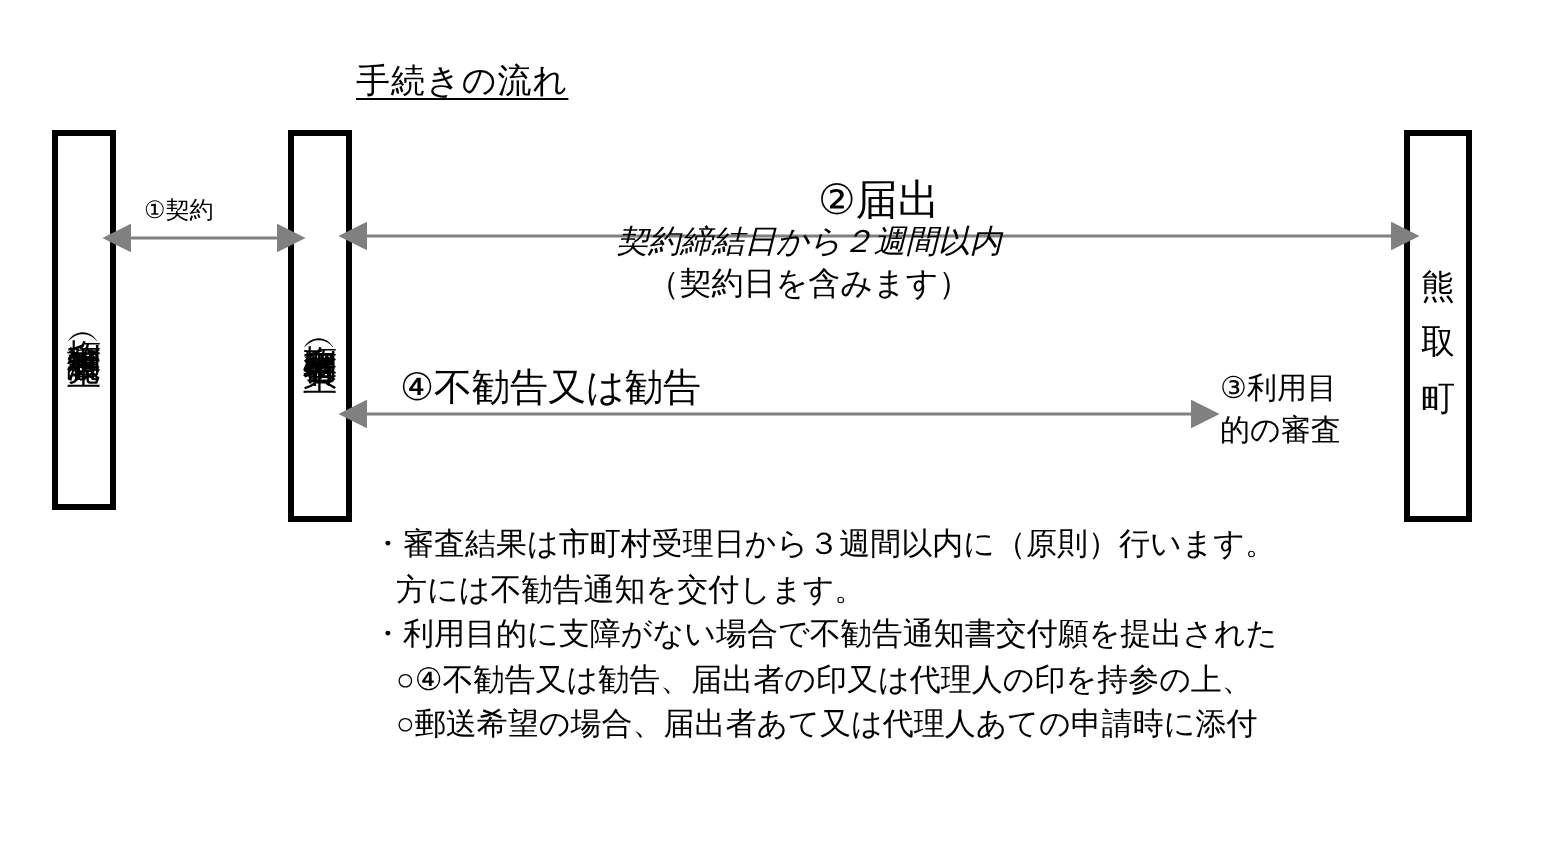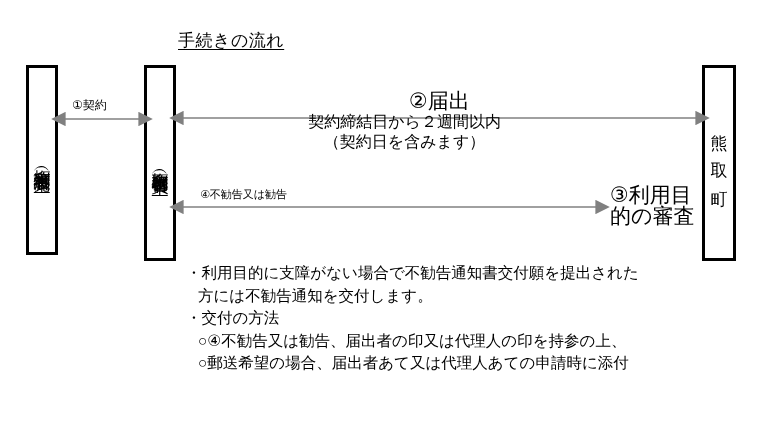--- a/index.html
+++ b/index.html
@@ -71,24 +71,24 @@
 
   
   .lbl {
     position: absolute;
     font-size: 21px;
     line-height: 19px;
     white-space: nowrap;
   }
   #lbl-contract { left: 72px;  top: 79px;  font-size: 12px; }
   #lbl-notify   { left: 409px; top: 74px;  text-align: center; }
-  #lbl-notify-2 { left: 277px; top: 95px;  font-size: 16px; text-align: center; width: 255px; }
+  #lbl-notify-2 { left: 277px; top: 95px;  font-size: 16px; text-align: center; width: 255px; font-style: italic; }
   #lbl-notify-3 { left: 277px; top: 117px; font-size: 16px; text-align: center; width: 255px; font-family: Liberation Mono, monospace; }
-  #lbl-recommend{ left: 200px; top: 168px; font-size: 11px; }
-  #lbl-review   { left: 610px; top: 167px; font-size: 21px; line-height: 21px; white-space: pre-line; }
+  #lbl-recommend{ left: 200px; top: 168px; font-size: 19px; }
+  #lbl-review   { left: 610px; top: 167px; font-size: 15px; line-height: 21px; white-space: pre-line; }
 
   
   .notes {
     position: absolute;
     left: 186px;
     top: 245px;
     width: 585px;
     font-size: 15.5px;
     line-height: 22.6px;
   }
@@ -137,20 +137,20 @@
 
   <div class="lbl" id="lbl-contract">①契約</div>
   <div class="lbl" id="lbl-notify">②届出</div>
   <div class="lbl" id="lbl-notify-2">契約締結日から２週間以内</div>
   <div class="lbl" id="lbl-notify-3">（契約日を含みます）</div>
   <div class="lbl" id="lbl-recommend">④不勧告又は勧告</div>
   <div class="lbl" id="lbl-review">③利用目
 的の審査</div>
 
   <div class="notes">
+    <div class="note-line">・審査結果は市町村受理日から３週間以内に（原則）行います。</div>
+    <div class="note-line note-indent-1">方には不勧告通知を交付します。</div>
     <div class="note-line">・利用目的に支障がない場合で不勧告通知書交付願を提出された</div>
-    <div class="note-line note-indent-1">方には不勧告通知を交付します。</div>
-    <div class="note-line">・交付の方法</div>
     <div class="note-line note-indent-1">○④不勧告又は勧告、届出者の印又は代理人の印を持参の上、</div>
     <div class="note-line note-indent-1">○郵送希望の場合、届出者あて又は代理人あての申請時に添付</div>
   </div>
 
 </div>
 
 </body></html>

